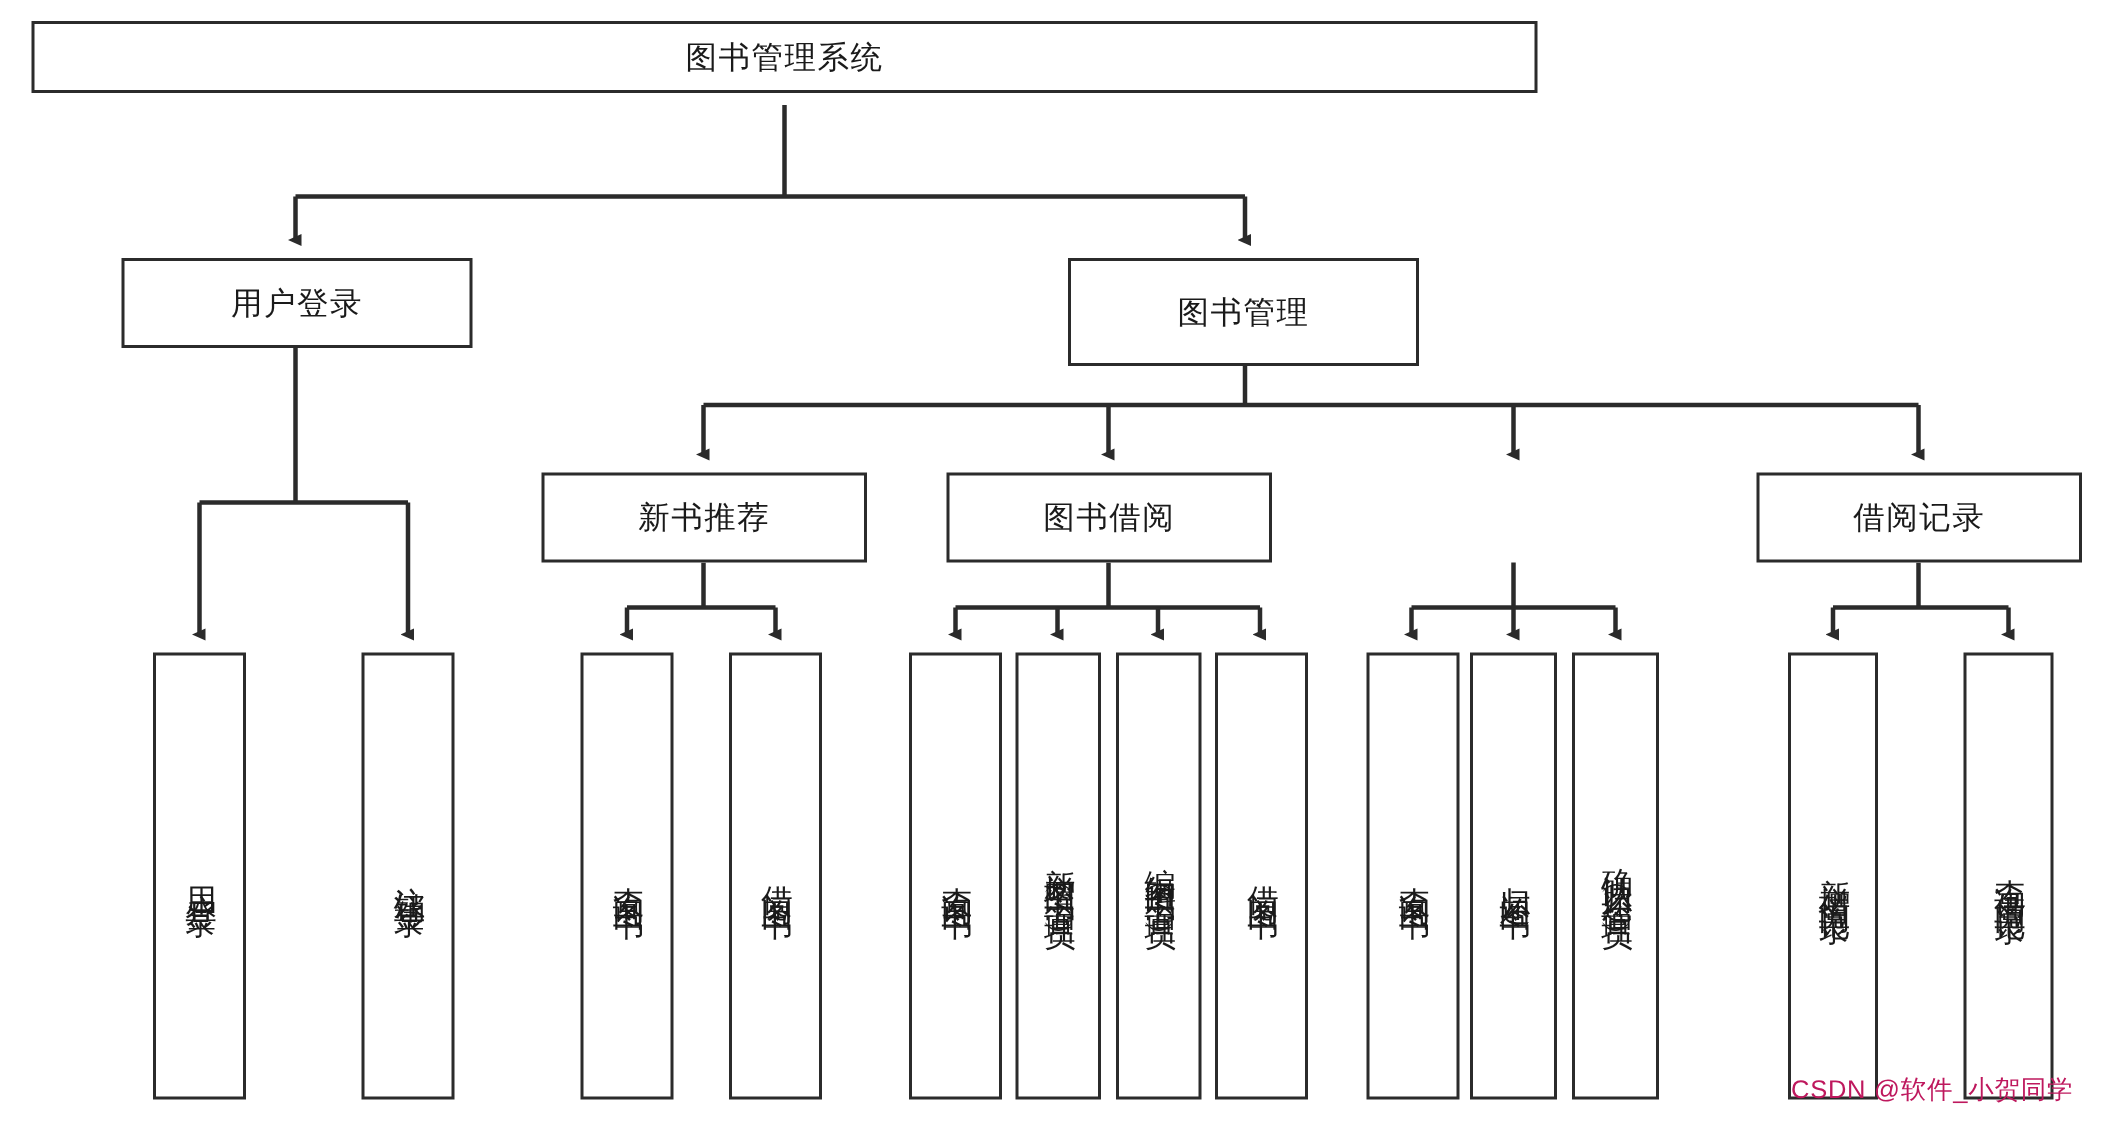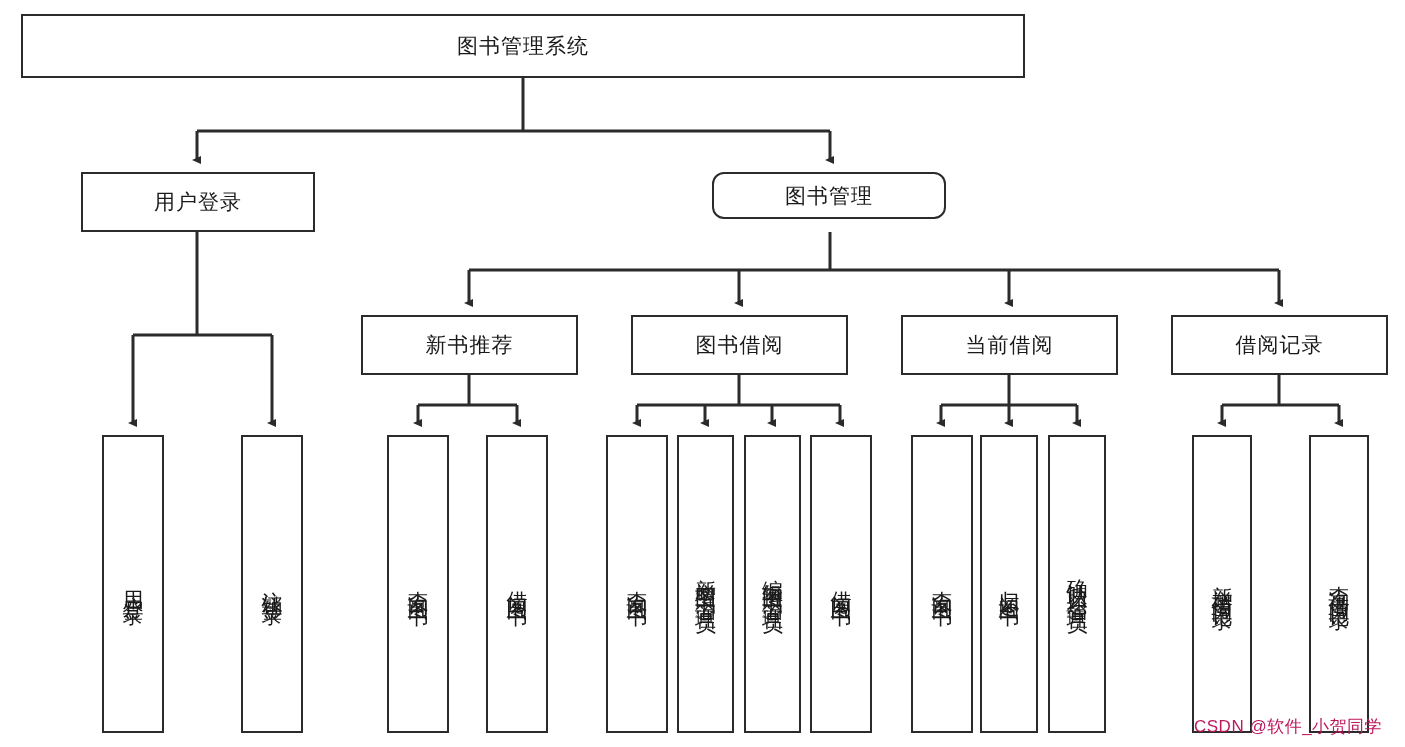--- a/index.html
+++ b/index.html
@@ -111,43 +111,40 @@
       <path d="M1009,405 L1009,423" marker-end="url(#arrow)"></path>
       <path d="M1077,405 L1077,423" marker-end="url(#arrow)"></path>
 
       <path d="M1279,375 L1279,405"></path>
       <path d="M1222,405 L1339,405"></path>
       <path d="M1222,405 L1222,423" marker-end="url(#arrow)"></path>
       <path d="M1339,405 L1339,423" marker-end="url(#arrow)"></path>
     </g>
   </svg>
 
-  <div class="node h" style="left:21px; top:14px; width:1004px; height:64px;">
+  <div class="node h" style="left:21px; top:14px; width:1004px; height:48px;">
     <span class="hlabel">图书管理系统</span>
   </div>
 
   <div class="node h" style="left:81px; top:172px; width:234px; height:60px;">
     <span class="hlabel">用户登录</span>
   </div>
 
-  <div class="node h" style="left:712px; top:172px; width:234px; height:47px;border-radius:12px;">
+  <div class="node h" style="left:712px; top:172px; width:234px; height:72px;">
     <span class="hlabel">图书管理</span>
   </div>
 
   <div class="node h" style="left:361px; top:315px; width:217px; height:60px;">
     <span class="hlabel">新书推荐</span>
   </div>
 
   <div class="node h" style="left:631px; top:315px; width:217px; height:60px;font-family:Liberation Serif, serif;">
     <span class="hlabel">图书借阅</span>
   </div>
 
-  <div class="node h" style="left:901px; top:315px; width:217px; height:60px;">
-    <span class="hlabel">当前借阅</span>
-  </div>
 
   <div class="node h" style="left:1171px; top:315px; width:217px; height:60px;">
     <span class="hlabel">借阅记录</span>
   </div>
 
   <div class="node v" style="left:102px; top:435px; width:62px; height:298px;">
     <span class="vlabel">用户登录</span>
   </div>
 
   <div class="node v" style="left:241px; top:435px; width:62px; height:298px;">

